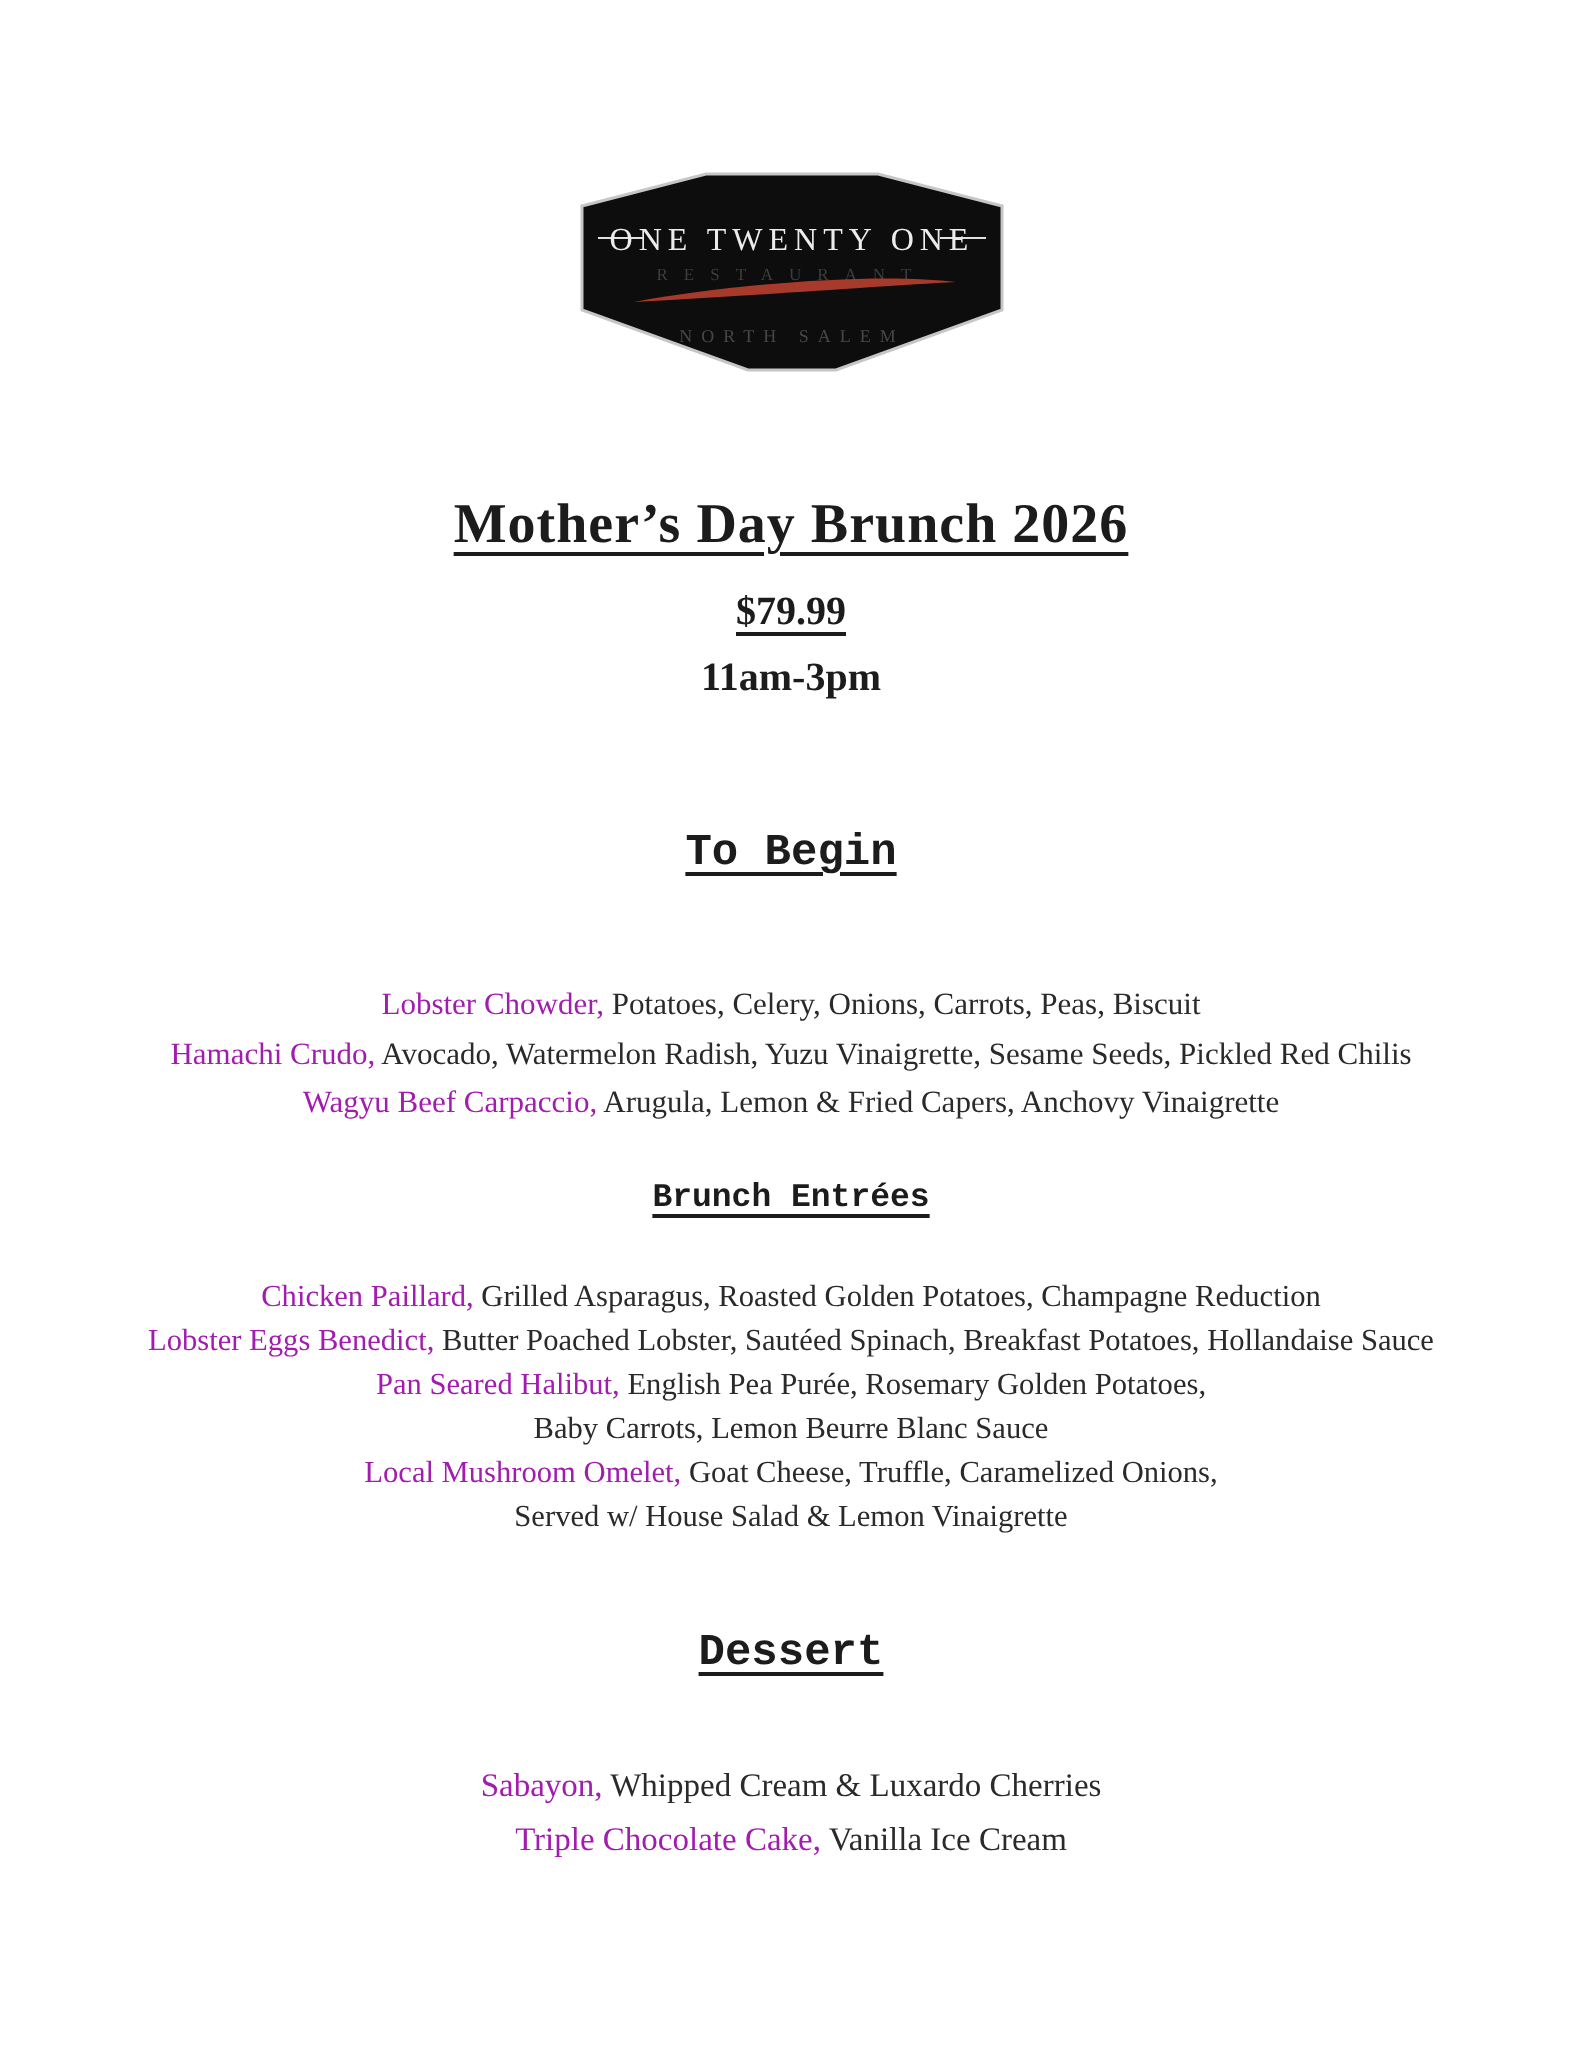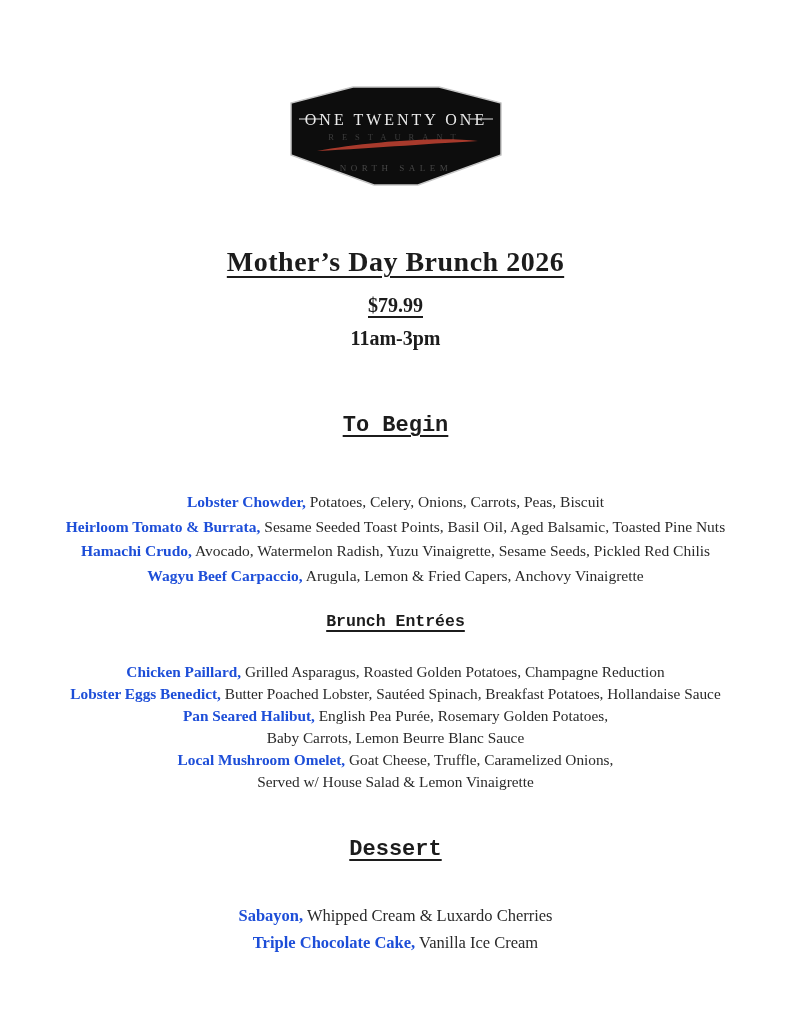--- a/index.html
+++ b/index.html
@@ -81,21 +81,21 @@
   .sec-begin .menu-line         { font-size: 15.5px; line-height: 24.5px; white-space: nowrap; }
 
   .sec-entrees .section-heading { margin-top: 24px; }
   .sec-entrees .items           { margin-top: 30px; }
   .sec-entrees .menu-line       { font-size: 15.3px; line-height: 22px; white-space: nowrap; }
 
   .sec-dessert .section-heading { margin-top: 44px; }
   .sec-dessert .items           { margin-top: 40px; }
   .sec-dessert .menu-line      { font-size: 16.5px; line-height: 27px; white-space: nowrap; }
 
-  .item-name { font-weight: bold; color: #1d4ed8; }
+  .item-name { font-weight: normal; color: #a21caf; }
   .item-desc { font-weight: normal; color: #2a2a2a; }
 </style>
 </head>
 <body>
 
 <div class="page">
 
   <div class="logo-wrap">
     <svg class="logo-svg" viewBox="0 0 212 100">
       <polygon points="63,1 149,1 211,17 211,69 128,99 84,99 1,69 1,17" stroke="#c6c6c6" stroke-width="1.5" fill="#0d0d0d"></polygon>
@@ -111,24 +111,20 @@
   <div class="menu-title">Mother’s Day Brunch 2026</div>
   <div class="menu-price">$79.99</div>
   <div class="menu-hours">11am-3pm</div>
 
   <div class="sec-begin">
     <div class="section-heading heading-large">To Begin</div>
     <div class="items">
       <div class="menu-line">
         <span class="item-name">Lobster Chowder,</span>
         <span class="item-desc">Potatoes, Celery, Onions, Carrots, Peas, Biscuit</span>
-      </div>
-      <div class="menu-line">
-        <span class="item-name">Heirloom Tomato &amp; Burrata,</span>
-        <span class="item-desc">Sesame Seeded Toast Points, Basil Oil, Aged Balsamic, Toasted Pine Nuts</span>
       </div>
       <div class="menu-line">
         <span class="item-name">Hamachi Crudo,</span>
         <span class="item-desc">Avocado, Watermelon Radish, Yuzu Vinaigrette, Sesame Seeds, Pickled Red Chilis</span>
       </div>
       <div class="menu-line">
         <span class="item-name">Wagyu Beef Carpaccio,</span>
         <span class="item-desc">Arugula, Lemon &amp; Fried Capers, Anchovy Vinaigrette</span>
       </div>
     </div>

